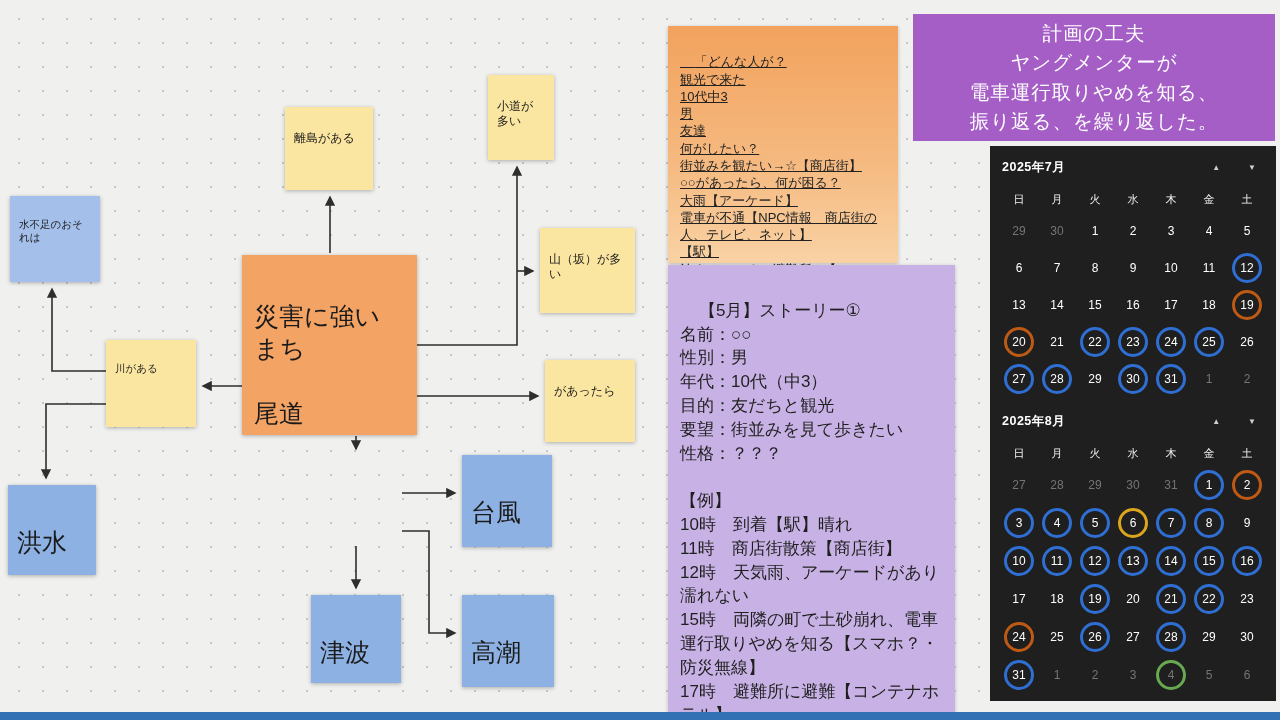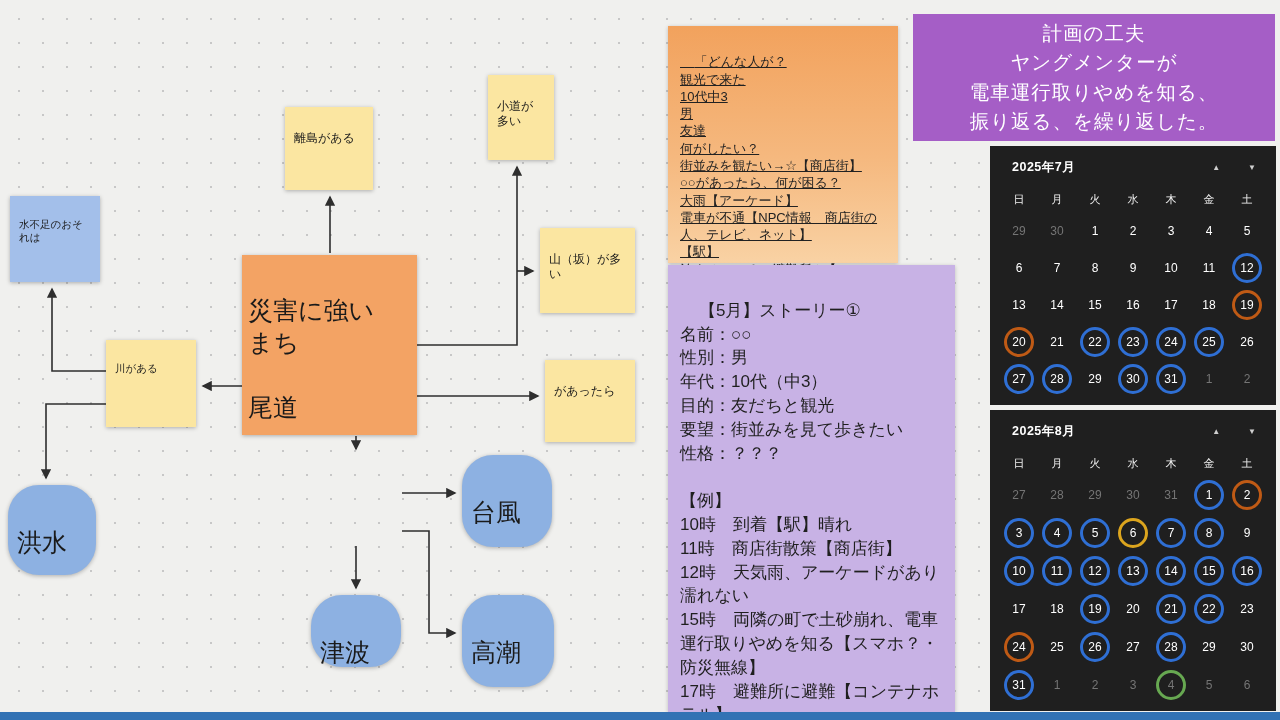--- a/index.html
+++ b/index.html
@@ -17,23 +17,23 @@
   
   .note {
     position:absolute;
     box-shadow:0 1px 4px rgba(0,0,0,.28);
     padding:8px 9px;
     color:#1a1a1a;
     white-space:pre-line;
     line-height:1.3;
   }
   .yellow { background:#fbe6a1; }
-  .blue   { background:#8db1e2;border-radius:31px; }
+  .blue   { background:#8db1e2; }
   .blue2  { background:#a3bfea; }
-  .center-note { background:#f3a364; font-size:25px; line-height:1.3; padding:6px; }
+  .center-note { background:#f3a364; font-size:25px; line-height:1.3; padding:12px; }
   .big { font-size:25px; }
   .sm  { font-size:12px; }
   .xs  { font-size:10.5px; }
 
   .connectors { position:absolute; left:0; top:0; pointer-events:none; }
 
   
   .text-note { position:absolute; padding:10px 12px; white-space:pre-wrap;
                box-shadow:0 1px 4px rgba(0,0,0,.22); }
   .persona-note { left:668px; top:26px; width:230px; height:237px;
@@ -43,24 +43,24 @@
     background:#c8b2e5; font-size:17px; line-height:1.4; color:#1f1f1f; }
 
   .banner { position:absolute; left:913px; top:14px; width:362px; height:127px;
     background:#a55ec6; color:#ffffff; display:flex; align-items:center; justify-content:center;
     text-align:center; font-size:19.5px; line-height:1.5; white-space:pre-line; letter-spacing:1px; }
 
   
   .calendar { position:absolute; left:990px; width:286px; background:#1f1f1f;
               color:#fff; padding:6px 10px 8px; }
   .cal-july { top:146px; height:259px; }
-  .cal-aug  { top:410px; height:301px; }
+  .cal-aug  { top:400px; height:301px; }
   .cal-header { display:flex; align-items:center; justify-content:space-between;
                 height:30px; padding:0 2px; }
-  .cal-title { font-size:12.5px; font-weight:bold; letter-spacing:.5px;margin-left:10px; }
+  .cal-title { font-size:12.5px; font-weight:bold; letter-spacing:.5px; }
   .cal-arrows { display:flex; gap:28px; color:#cfcfcf; font-size:8px; padding-right:8px; }
   .weekdays, .dategrid { display:grid; grid-template-columns:repeat(7,1fr); }
   .weekdays { margin-top:4px; }
   .wd { text-align:center; font-size:11px; height:26px; line-height:26px; color:#f0f0f0; }
   .cell { display:flex; align-items:center; justify-content:center; }
   .cal-july .cell { height:37px; }
   .cal-aug  .cell { height:38px; }
   .num { width:30px; height:30px; display:flex; align-items:center; justify-content:center;
          font-size:12px; border:3px solid transparent; border-radius:50%; }
   .num.muted { color:#757575; }
@@ -126,21 +126,21 @@
 
 
   <div class="note blue big" style="left:462px;top:455px;width:90px;height:92px">
     <span>台風</span>
   </div>
 
   <div class="note blue big" style="left:8px;top:485px;width:88px;height:90px">
     <span>洪水</span>
   </div>
 
-  <div class="note blue big" style="left:311px;top:595px;width:90px;height:72px">
+  <div class="note blue big" style="left:311px;top:595px;width:90px;height:88px">
     <span>津波</span>
   </div>
 
   <div class="note blue big" style="left:462px;top:595px;width:92px;height:92px">
     <span>高潮</span>
   </div>
 
   <div class="text-note persona-note">
     <span>「どんな人が？
 観光で来た

